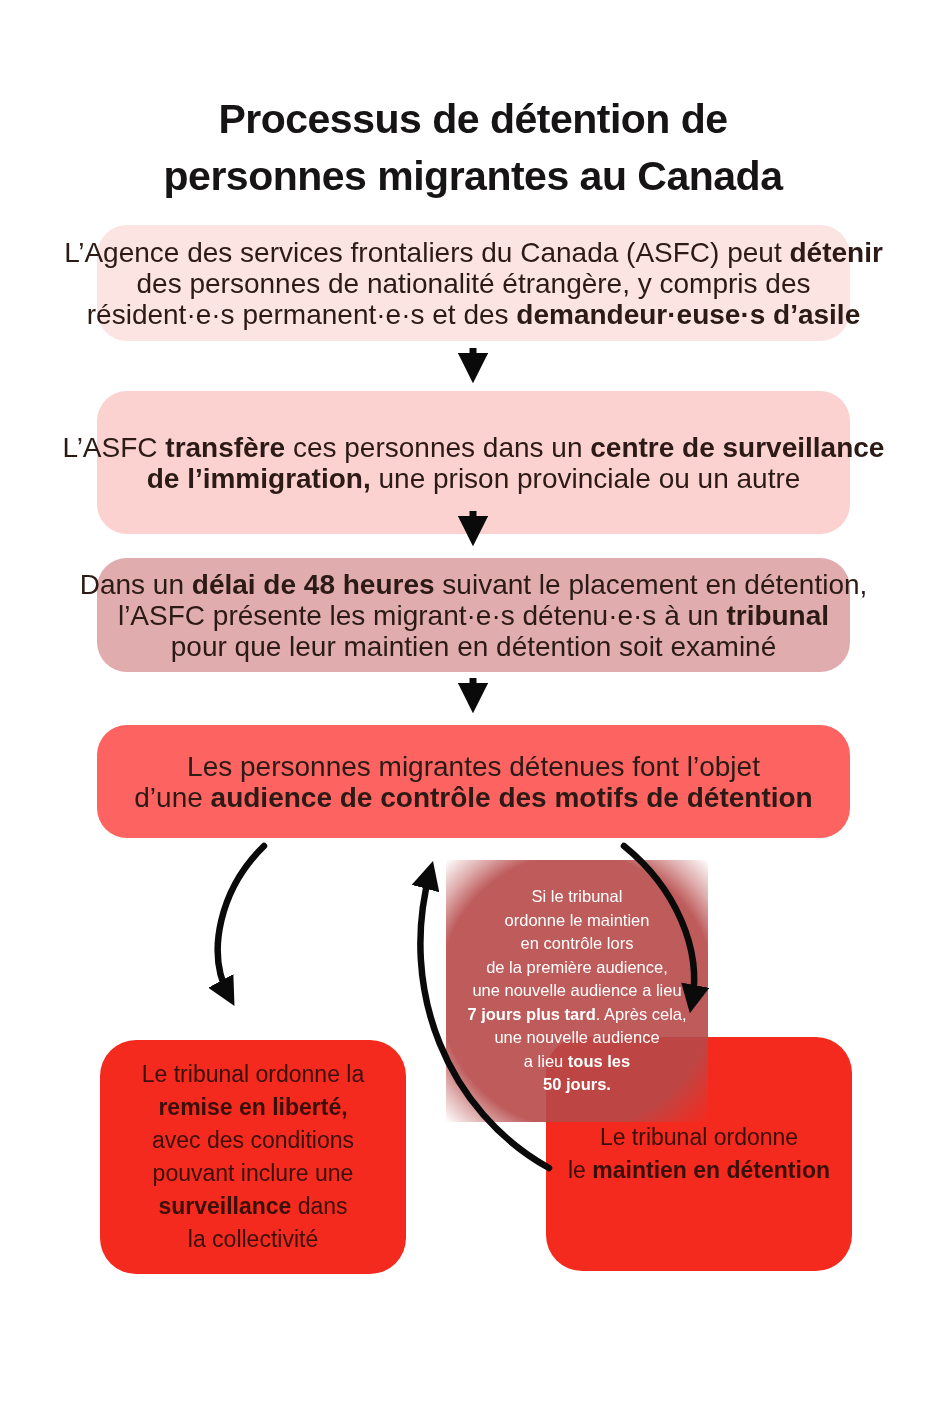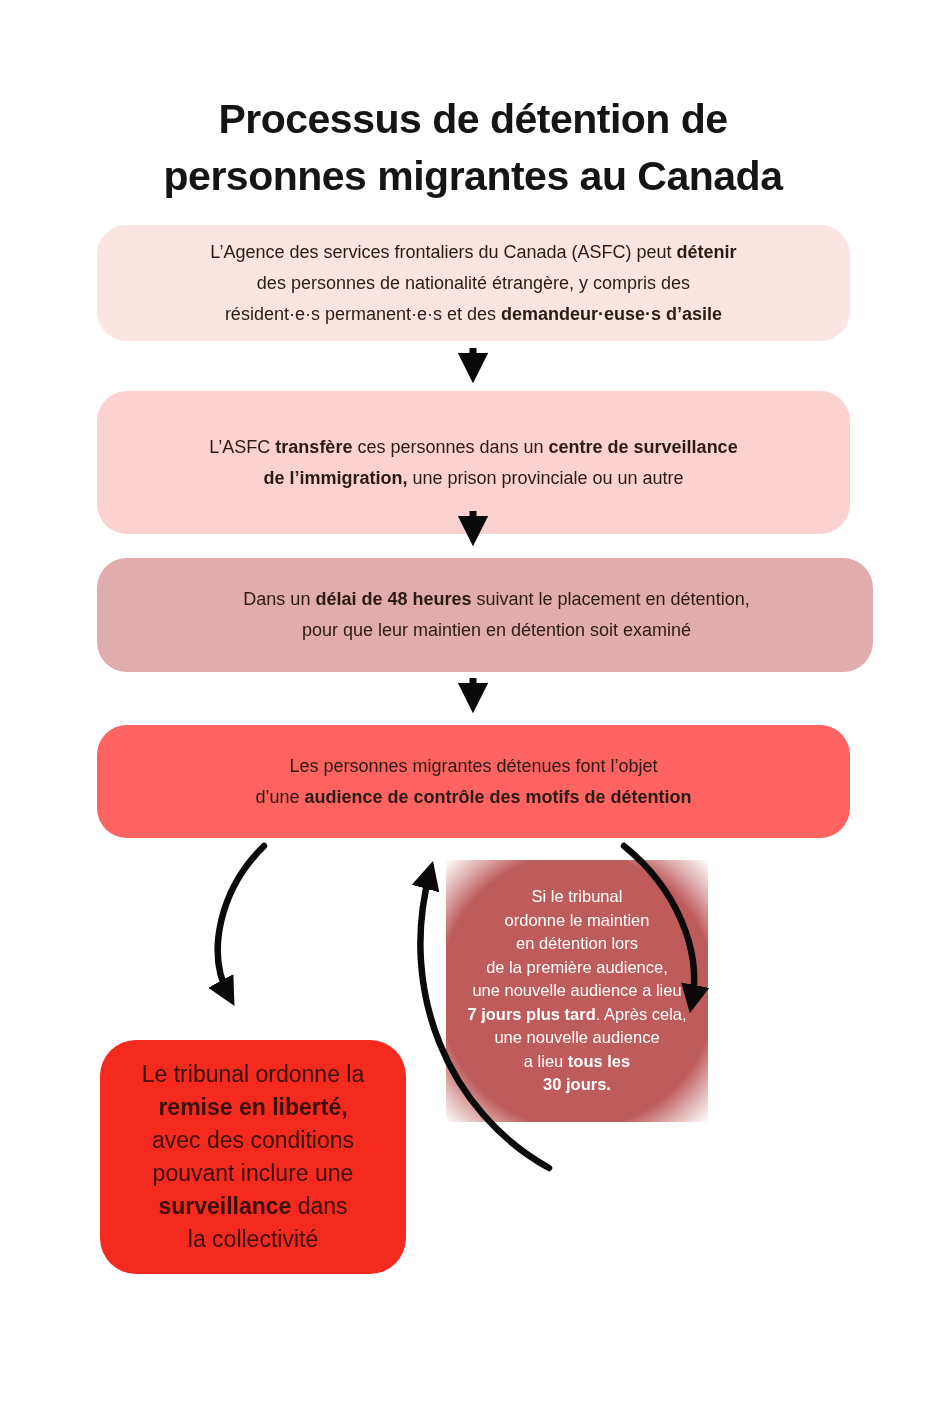--- a/index.html
+++ b/index.html
@@ -9,27 +9,27 @@
   }
   .title{
     position:absolute;top:64px;left:0;width:946px;text-align:center;
     font-size:41px;font-weight:700;letter-spacing:-0.5px;line-height:57px;
     color:#161414;
   }
   .flowbox{
     position:absolute;left:97px;width:753px;border-radius:30px;
     display:flex;flex-direction:column;align-items:center;justify-content:center;
     text-align:center;color:var(--box_text);
-    font-size:18px;line-height:31px;
+    font-size:28px;line-height:31px;
   }
   .flowbox .line, .bigbox .line, .circle .line, .title .line{white-space:nowrap;}
   .flowbox b, .bigbox b, .circle b{font-weight:700;}
   .box1{top:225px;height:116px;background:var(--box1);}
   .box2{top:391px;height:143px;background:var(--box2);}
-  .box3{top:558px;height:114px;background:var(--box3);padding-left:23px;}
+  .box3{top:558px;height:114px;background:var(--box3);}
   .box4{top:725px;height:113px;background:var(--box4);}
   .bigbox{
     position:absolute;width:306px;height:234px;border-radius:36px;
     background:var(--red);color:var(--red_box_text);
     display:flex;flex-direction:column;align-items:center;justify-content:center;
     text-align:center;font-size:23px;line-height:33px;
   }
   .bigbox.left{left:100px;top:1040px;}
   .bigbox.right{left:546px;top:1037px;}
   .circle{
@@ -61,46 +61,51 @@
       <div class="line"><span>L’Agence des services frontaliers du Canada (ASFC) peut </span><b>détenir</b></div>
       <div class="line"><span>des personnes de nationalité étrangère, y compris des</span></div>
       <div class="line"><span>résident·e·s permanent·e·s et des </span><b>demandeur·euse·s d’asile</b></div>
     </div>
   <div class="flowbox box2">
       <div class="line"><span>L’ASFC </span><b>transfère</b><span> ces personnes dans un </span><b>centre de surveillance</b></div>
       <div class="line"><b>de l’immigration,</b><span> une prison provinciale ou un autre</span></div>
     </div>
   <div class="flowbox box3">
       <div class="line"><span>Dans un </span><b>délai de 48 heures</b><span> suivant le placement en détention,</span></div>
+      <div class="line"><span>l’ASFC présente les migrant·e·s détenu·e·s à un </span><b>tribunal</b></div>
       <div class="line"><span>pour que leur maintien en détention soit examiné</span></div>
     </div>
   <div class="flowbox box4">
       <div class="line"><span>Les personnes migrantes détenues font l’objet</span></div>
       <div class="line"><span>d’une </span><b>audience de contrôle des motifs de détention</b></div>
     </div>
 
   <div class="bigbox left">
       <div class="line"><span>Le tribunal ordonne la</span></div>
       <div class="line"><b>remise en liberté,</b></div>
       <div class="line"><span>avec des conditions</span></div>
       <div class="line"><span>pouvant inclure une</span></div>
       <div class="line"><b>surveillance</b><span> dans</span></div>
       <div class="line"><span>la collectivité</span></div>
     </div>
+  <div class="bigbox right">
+      <div class="line"><span>Le tribunal ordonne</span></div>
+      <div class="line"><span>le </span><b>maintien en détention</b></div>
+    </div>
 
   <div class="circle">
       <div class="line"><span>Si le tribunal</span></div>
       <div class="line"><span>ordonne le maintien</span></div>
-      <div class="line"><span>en détention lors</span></div>
+      <div class="line"><span>en contrôle lors</span></div>
       <div class="line"><span>de la première audience,</span></div>
       <div class="line"><span>une nouvelle audience a lieu</span></div>
       <div class="line"><b>7 jours plus tard</b><span>. Après cela,</span></div>
       <div class="line"><span>une nouvelle audience</span></div>
       <div class="line"><span>a lieu </span><b>tous les</b></div>
-      <div class="line"><b>30 jours.</b></div>
+      <div class="line"><b>50 jours.</b></div>
     </div>
 
   <svg class="arrows" width="946" height="1419" viewBox="0 0 946 1419" aria-hidden="true">
     <defs>
       <marker id="ah" viewBox="0 0 10 10" refX="6" refY="5" markerWidth="4.4" markerHeight="4.4" orient="auto-start-reverse">
         <path d="M0,0 L10,5 L0,10 z" fill="#0a0a0a"></path>
       </marker>
     </defs>
     <path class="straight" d="M473,348 L473,371" marker-end="url(#ah)"></path>
     <path class="straight" d="M473,511 L473,534" marker-end="url(#ah)"></path>

